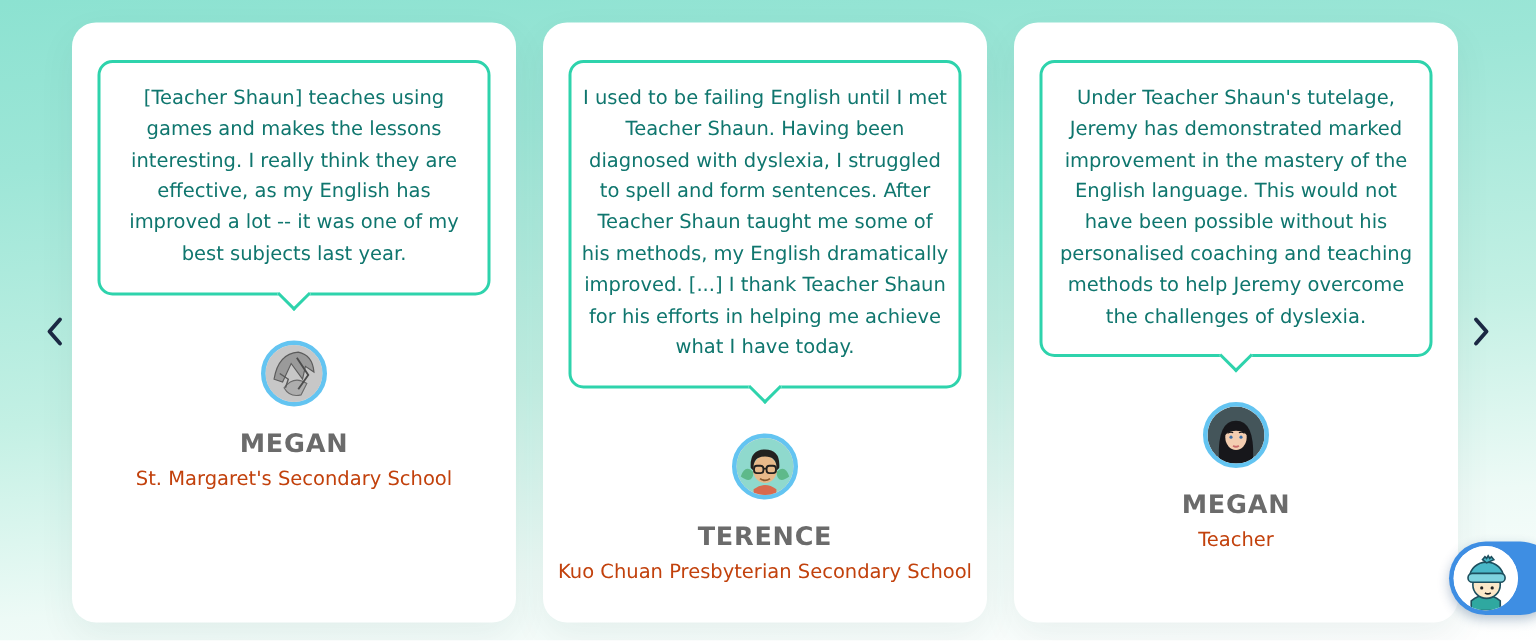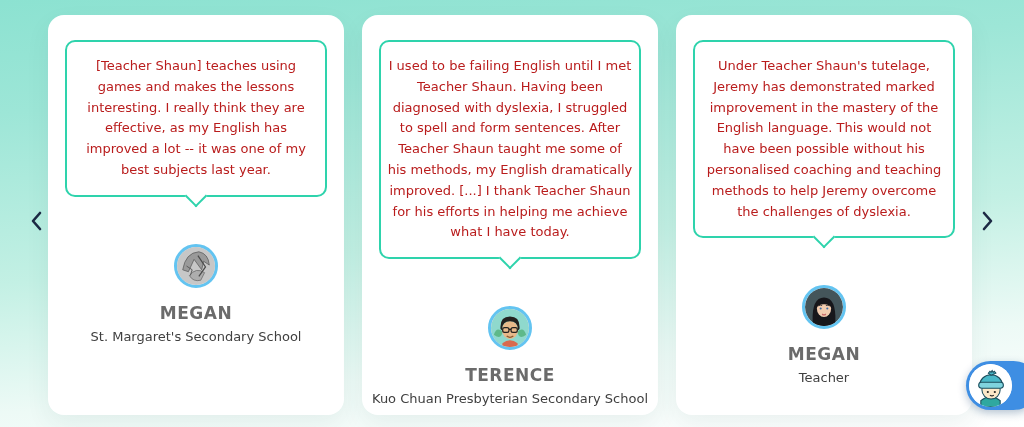--- a/index.html
+++ b/index.html
@@ -15,42 +15,42 @@
   .cards{
     position:absolute;left:48px;top:15px;width:924px;
     display:flex;gap:18px;align-items:flex-start;
   }
   .card{
     width:296px;height:400px;background:#ffffff;border-radius:16px;
     box-shadow:0 10px 24px rgba(40,90,80,0.07);
     display:flex;flex-direction:column;align-items:center;
   }
   .bubble{
-    position:relative;margin:25px 17px 17px;border:2px solid #2ed3ac;border-radius:10px;
+    position:relative;margin:25px 17px 0;border:2px solid #2ed3ac;border-radius:10px;
     padding:14px 6px;width:calc(100% - 34px);box-sizing:border-box;
-    color:#b91c1c;font-size:13px;line-height:1.6;text-align:center;
+    color:#0f766e;font-size:13px;line-height:1.6;text-align:center;
     background:#fff;
   }
   .bubble p{margin:0;}
   .bubble::after{
     content:"";position:absolute;left:50%;bottom:-9px;width:14px;height:14px;
     background:#fff;border-right:2px solid #2ed3ac;border-bottom:2px solid #2ed3ac;
     transform:translateX(-50%) rotate(45deg);
   }
   .avatar{
     margin-top:30px;width:38px;height:38px;border-radius:50%;
     border:3px solid #63c4f1;overflow:hidden;background:#ddd;flex:0 0 auto;
   }
   .avatar svg{display:block;width:100%;height:100%;}
   .t-name{
     margin-top:15px;font-size:17px;font-weight:bold;color:#6b6b6b;
     letter-spacing:0.5px;text-align:center;
   }
   .t-school{
-    margin-top:6px;font-size:13px;color:#404040;text-align:center;
+    margin-top:6px;font-size:13px;color:#c2410c;text-align:center;
     text-decoration:none;cursor:pointer;padding:0 10px;
   }
   .nav{
     position:absolute;top:205px;background:none;border:none;padding:6px;cursor:pointer;
   }
   .nav.prev{left:24px;}
   .nav.next{right:24px;}
   .nav svg{display:block;}
   .chat{
     position:absolute;top:361px;right:-14px;width:72px;height:49px;

